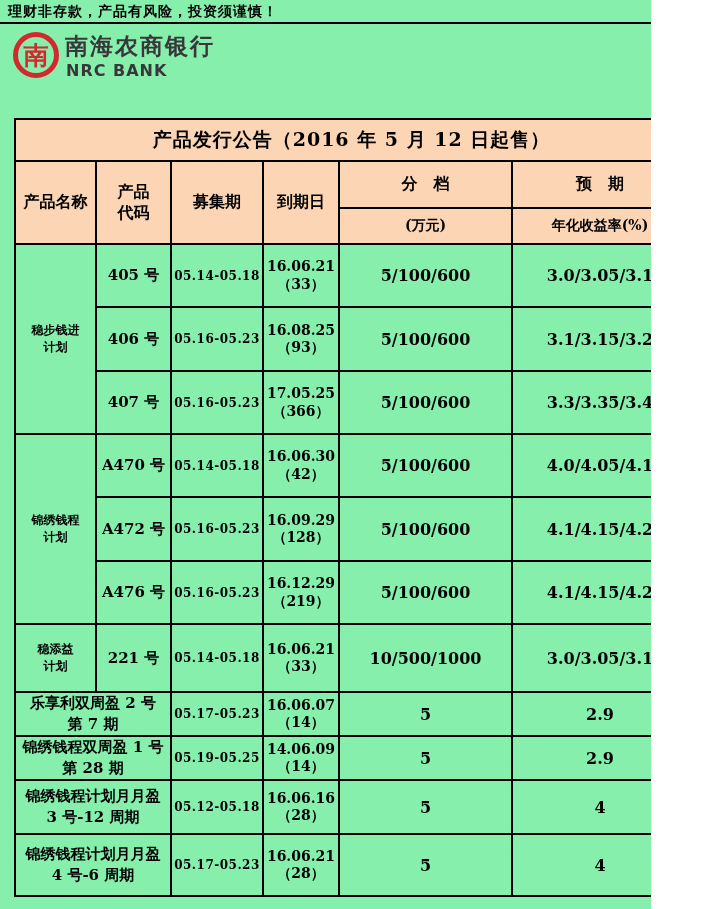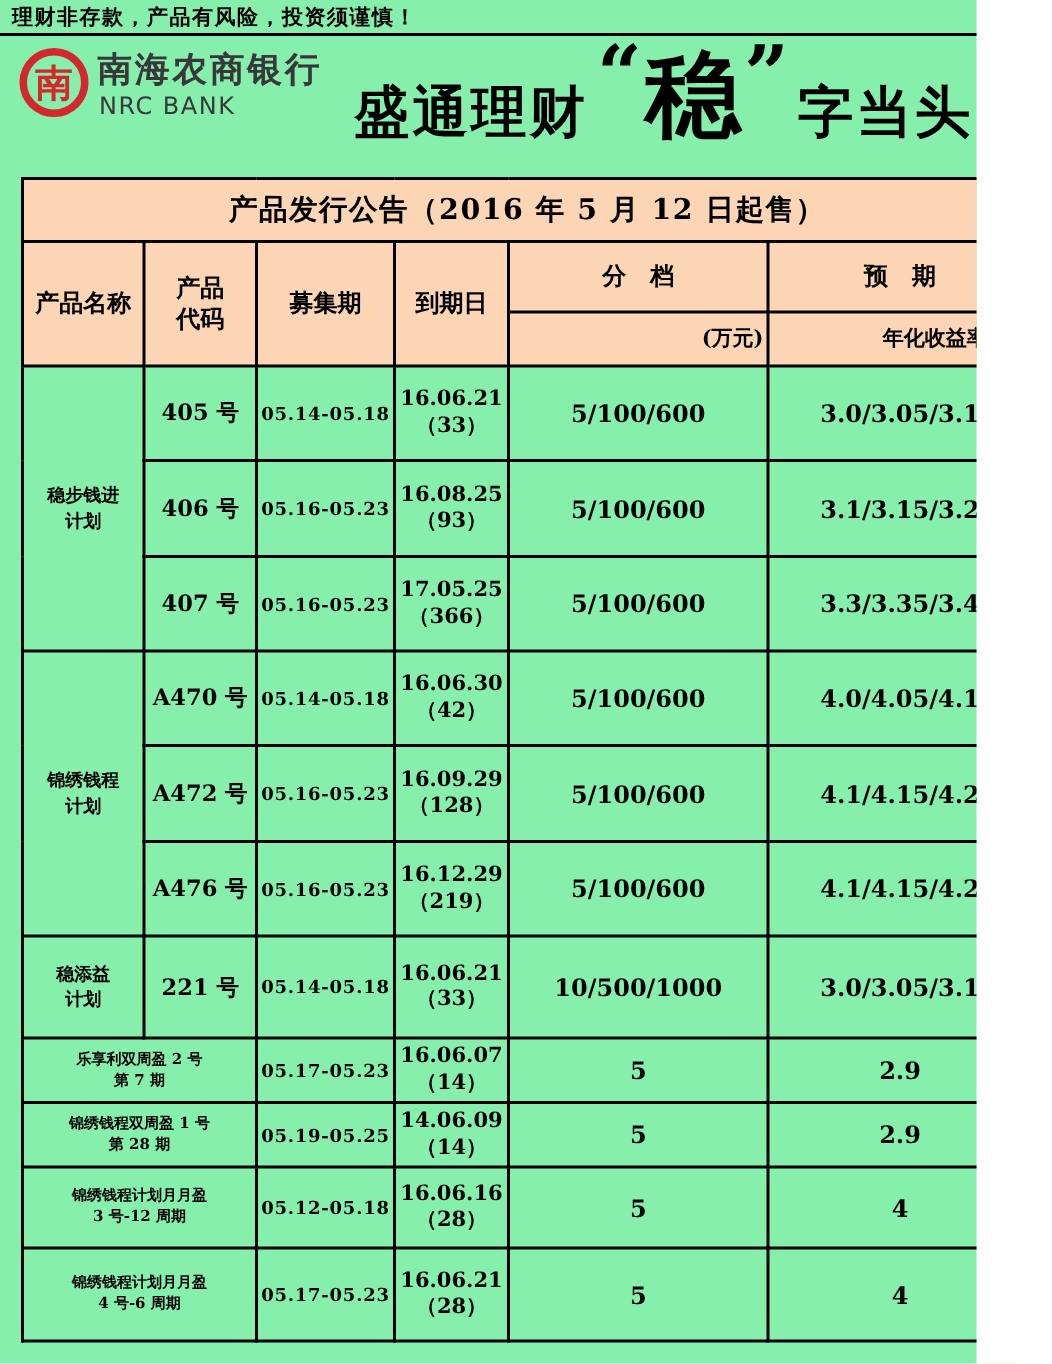--- a/index.html
+++ b/index.html
@@ -19,74 +19,67 @@
     position:absolute; left:13px; top:32px; width:46px; height:46px;
     border:5px solid var(--accent-red,#d2282e); border-radius:50%;
     display:flex; align-items:center; justify-content:center;
   }
   .logo-glyph { color:var(--accent-red,#d2282e); font-size:25px; font-weight:bold; line-height:1; }
   .bank-cn {
     position:absolute; left:65px; top:31px; font-size:23px; font-weight:bold;
     color:#38383a; letter-spacing:2px; font-family:"DejaVu Sans","Liberation Sans",sans-serif;
   }
   .bank-en {
-    position:absolute; left:66px; top:61px; font-size:16px; font-weight:normal;
+    position:absolute; left:66px; top:61px; font-size:16px; font-weight:bold;
     color:#38383a; letter-spacing:1px; font-family:"DejaVu Sans","Liberation Sans",sans-serif;
   }
   
   .headline { position:absolute; left:236px; top:16px; display:flex; align-items:flex-start; white-space:nowrap; }
   .hl-prefix, .hl-suffix { font-size:37px; font-weight:600; margin-top:34px; letter-spacing:2px; }
   .hl-quote { font-size:52px; font-weight:bold; line-height:1; margin-top:8px; }
   .hl-quote.open { margin-left:6px; margin-right:2px; }
   .hl-quote.close { margin-left:2px; margin-right:6px; }
   .hl-big { font-size:64px; font-weight:600; line-height:1; margin-top:16px; }
   
   table.notice {
     position:absolute; left:14px; top:118px; width:673px;
     border-collapse:collapse; table-layout:fixed; text-align:center; font-weight:bold;
   }
   table.notice td { border:2px solid #000; vertical-align:middle; padding:0 2px; }
   .hdr { background:var(--header-bg,#fbd5b4); }
   .t-title { font-size:19px; letter-spacing:1px; }
   .h-cell { font-size:16px; }
-  .h-sub { font-size:14px;text-align:right; }
+  .h-sub { font-size:14px; }
   .rh-title { height:42px; }
   .rh-h1 { height:47px; }
   .rh-h2 { height:36px; }
   .rh63 { height:63px; } .rh64 { height:64px; } .rh68 { height:68px; }
   .rh43 { height:43px; } .rh54 { height:54px; } .rh62 { height:62px; }
   .grp { font-size:12px; line-height:1.45; }
   .code { font-size:15px; }
   .period { font-size:12px; letter-spacing:0.5px; }
   .mat { font-size:14px; line-height:1.25;margin-top:18px; }
   .tiers { font-size:16px;margin-top:13px; }
   .yield { font-size:16px;text-align:center; }
-  .sname { font-size:10px; line-height:1.4; }
+  .sname { font-size:15px; line-height:1.4; }
 </style>
 </head>
 <body>
 
 <div class="page">
 
   <div class="disclaimer">理财非存款，产品有风险，投资须谨慎！</div>
   <div class="top-rule"></div>
 
   <div class="logo-ring">
     <span class="logo-glyph">南</span>
   </div>
   <div class="bank-cn">南海农商银行</div>
   <div class="bank-en">NRC BANK</div>
 
-  <div class="headline">
-    <span class="hl-prefix">盛通理财</span>
-    <span class="hl-quote open">“</span>
-    <span class="hl-big">稳</span>
-    <span class="hl-quote close">”</span>
-    <span class="hl-suffix">字当头！</span>
-  </div>
 
   <table class="notice">
     <colgroup>
       <col style="width:81px">
         <col style="width:75px">
         <col style="width:92px">
       <col style="width:76px">
         <col style="width:173px">
         <col style="width:176px">
     </colgroup>

